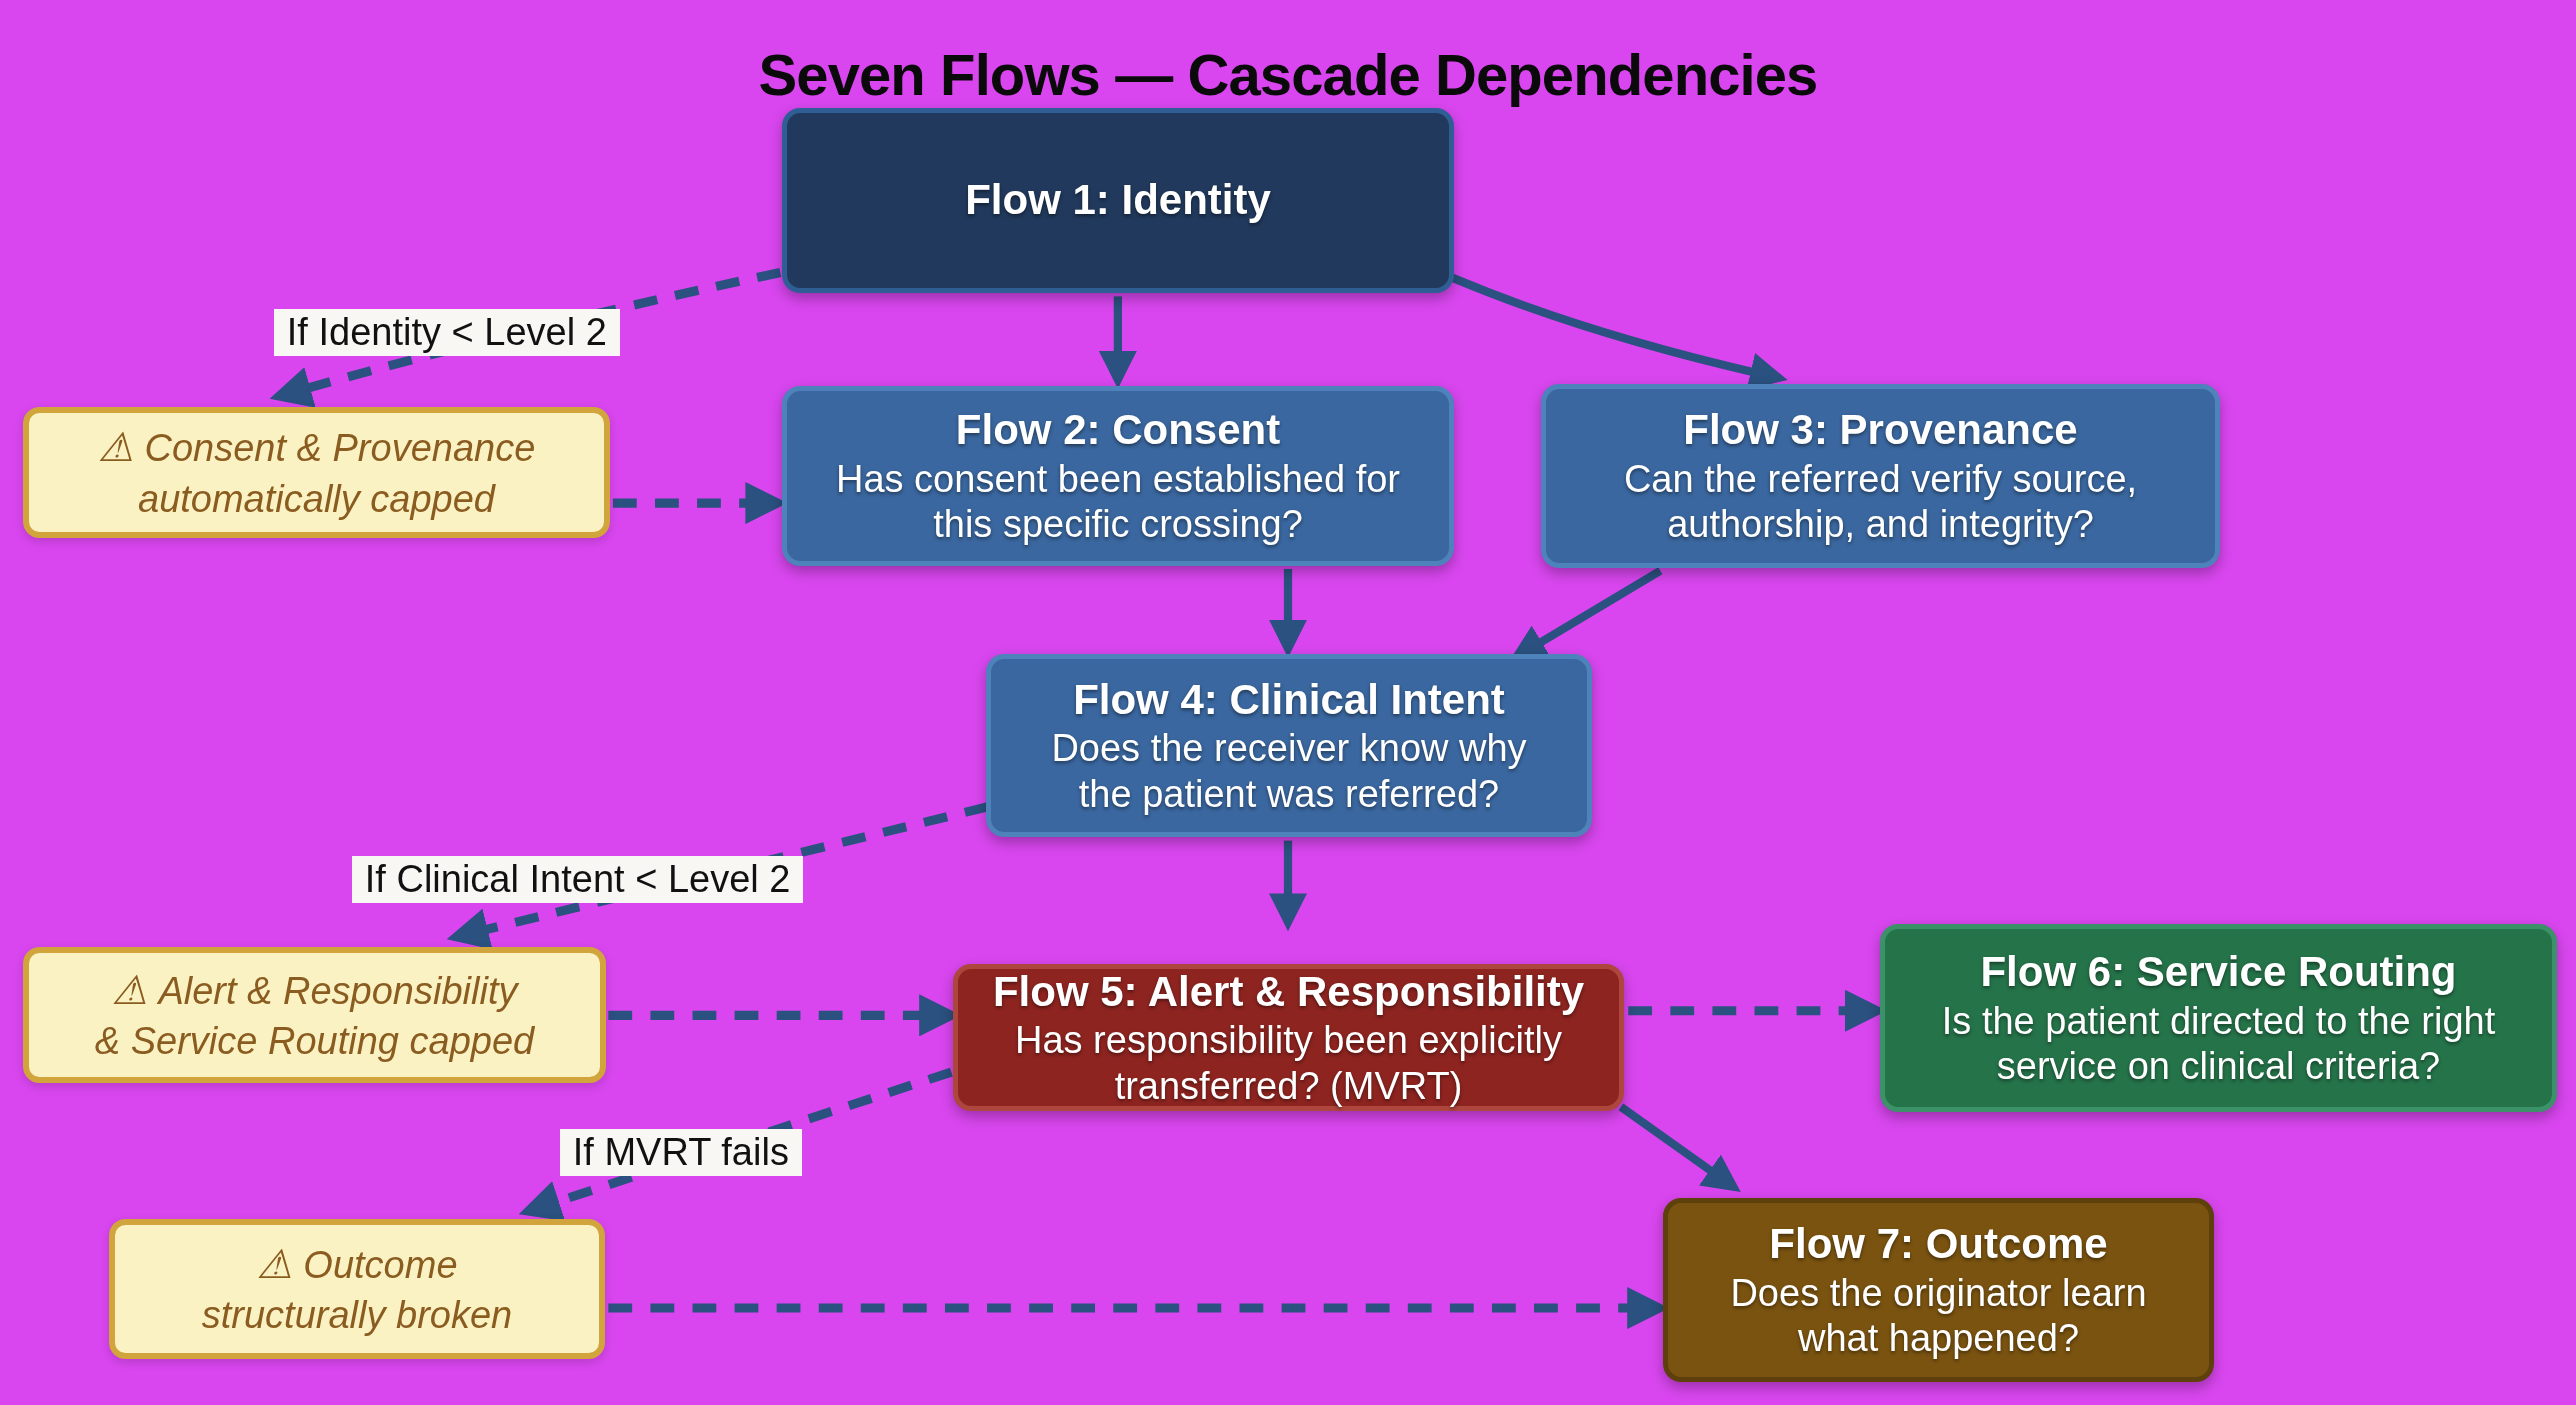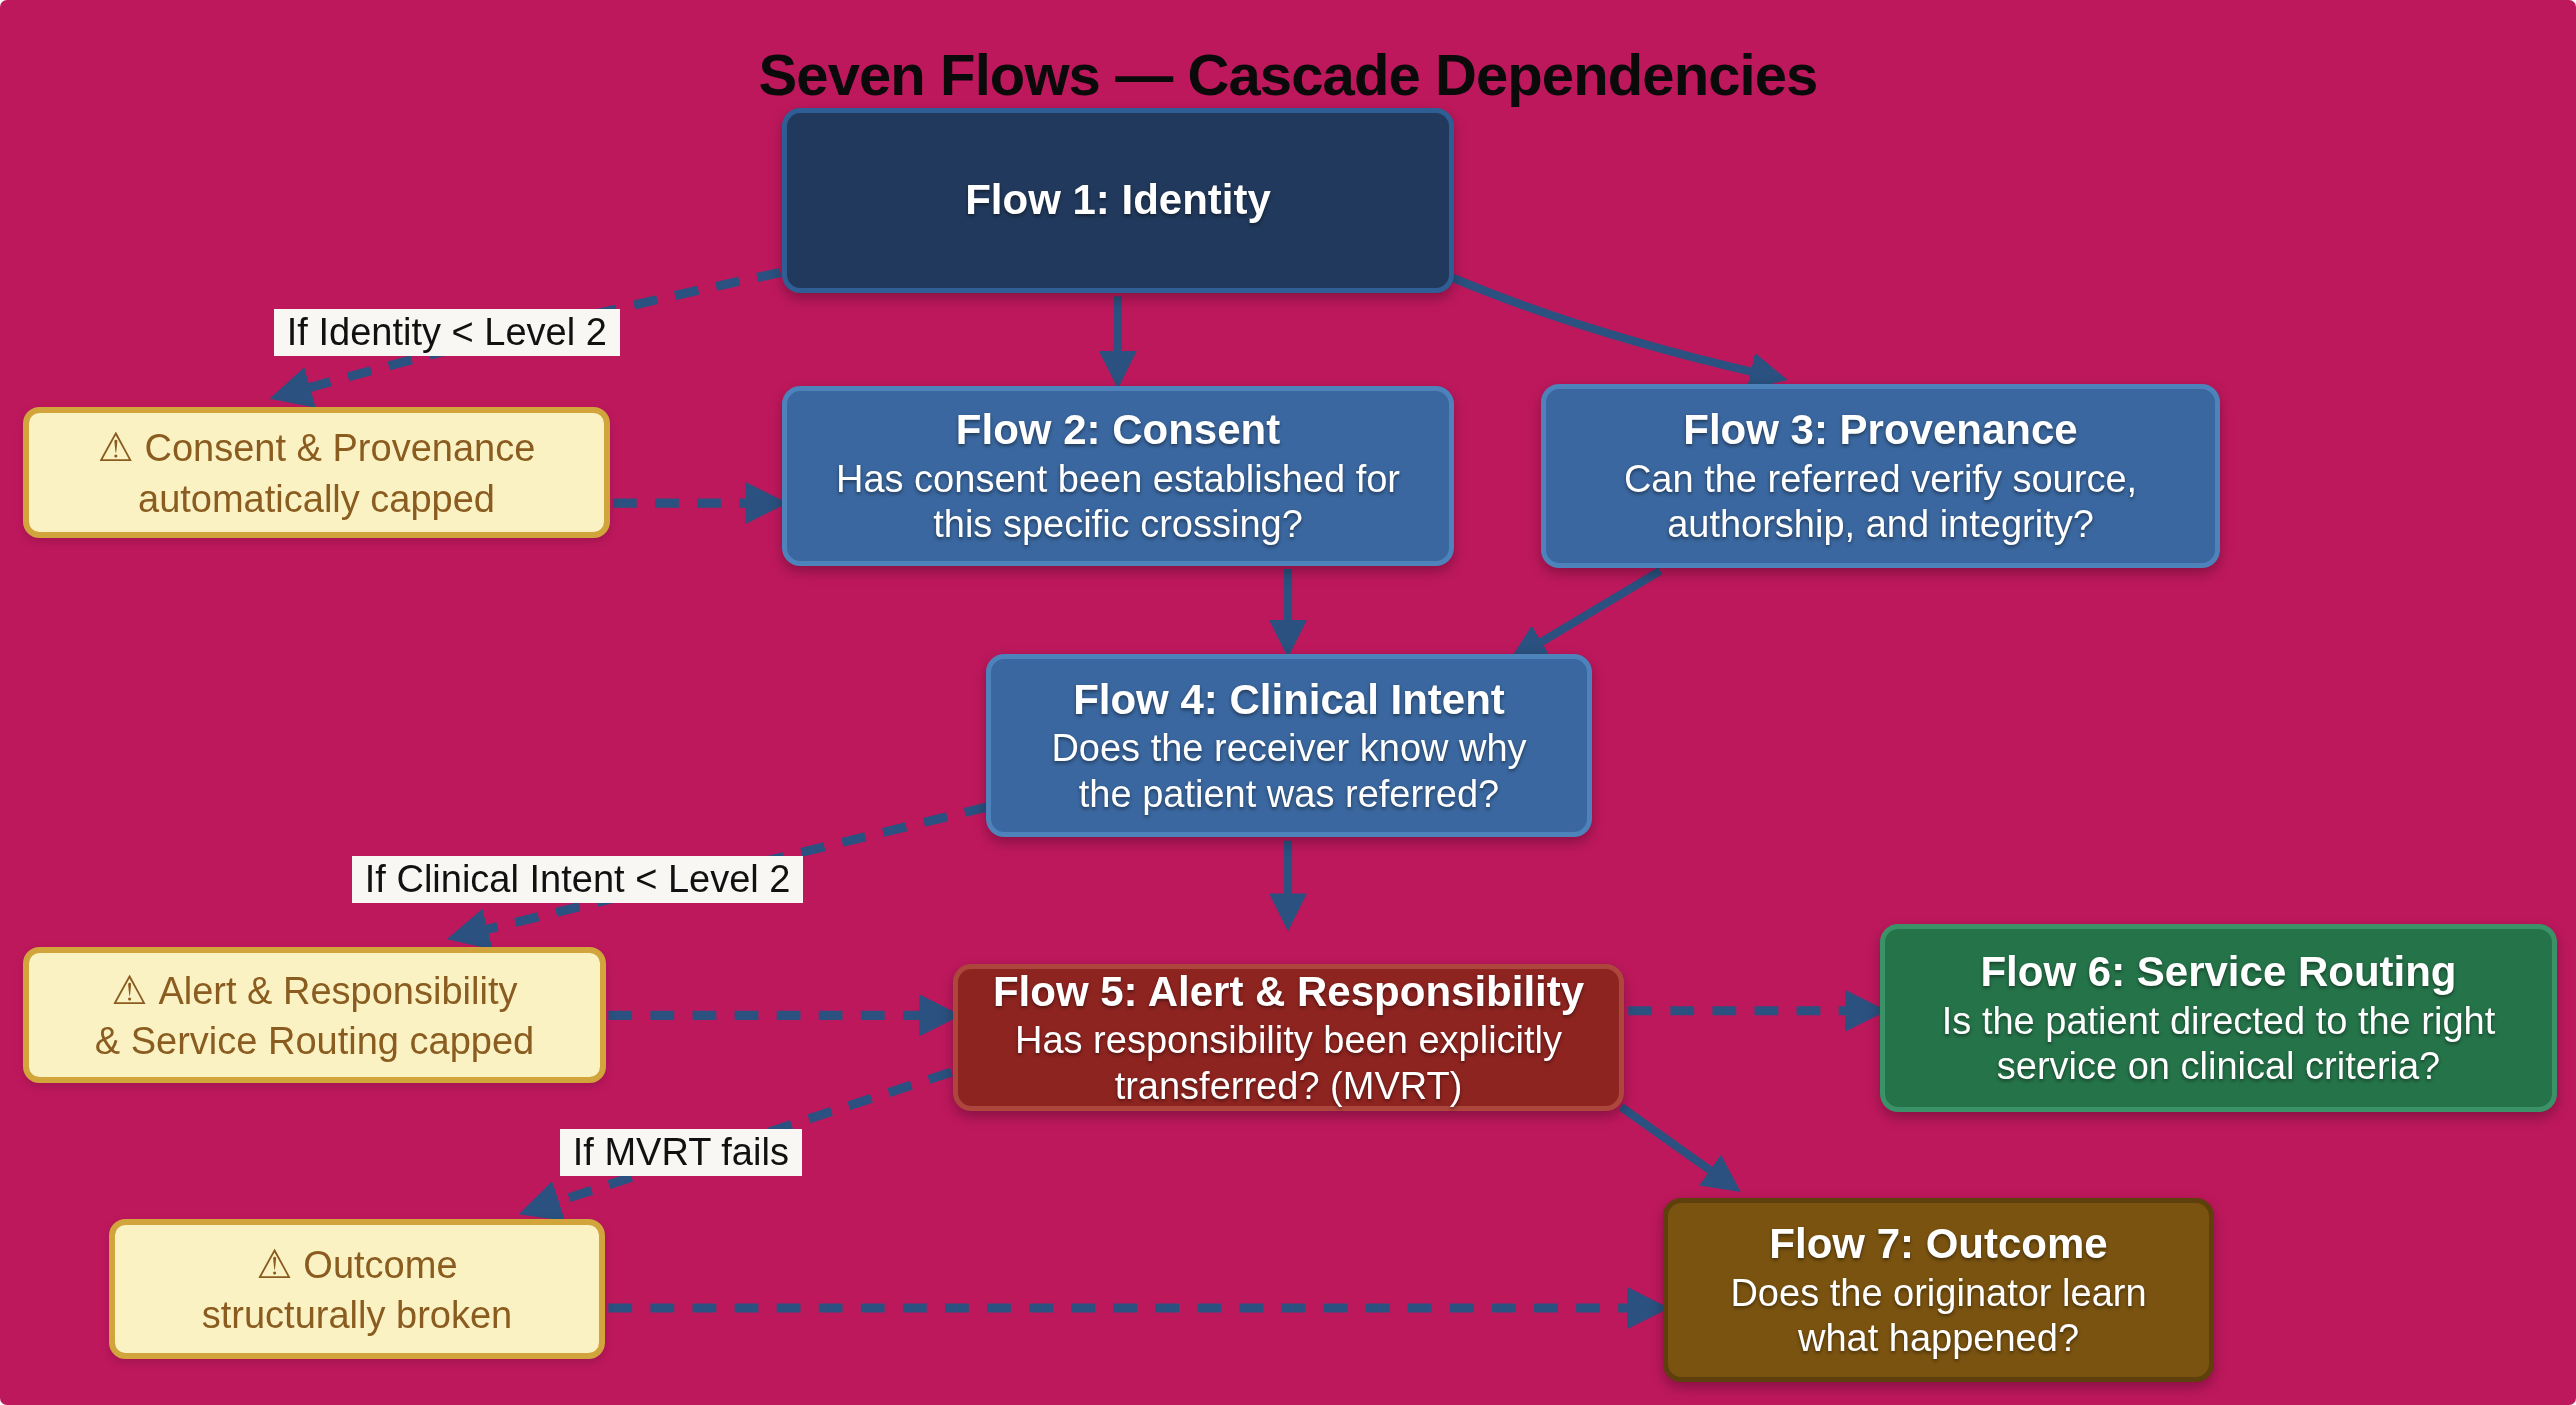--- a/index.html
+++ b/index.html
@@ -1,17 +1,17 @@
 <!DOCTYPE html>
 <html style="font-size:14.6px"><head>
 <meta charset="utf-8">
 <style>
   html,body{margin:0;padding:0;}
   body{font-family:"Liberation Sans",sans-serif;background:#f8f7f4;}
-  .canvas{position:relative;width:2576px;height:1405px;background:#be185d;overflow:hidden;border-radius:7px;}
+  .canvas{position:relative;width:2576px;height:1405px;background:#d946ef;overflow:hidden;}
 
   .diagram-title{position:absolute;left:0;top:1.8px;width:2576px;text-align:center;
     font-size:58px;font-weight:600;color:#0a0a0a;letter-spacing:-0.9px;z-index:3;}
 
   .arrow-layer{position:absolute;left:0;top:0;z-index:1;}
 
   .flow{position:absolute;z-index:2;border-radius:18.3px;box-sizing:border-box;
     display:flex;flex-direction:column;justify-content:center;align-items:center;
     text-align:center;color:#ffffff;padding:7.3px 18.3px;
     box-shadow:0 5.5px 12.8px rgba(0,0,0,.28);}
@@ -23,21 +23,21 @@
   .blue-dark{background:#21395c;border:5.5px solid #2f5e95;}
   .blue-mid {background:#3a679f;border:5.5px solid #4d82bb;}
   .red      {background:#8e2420;border:5.5px solid #ad463c;}
   .green    {background:#257349;border:5.5px solid #3b9269;}
   .brown    {background:#7a5310;border:5.5px solid #5e400c;}
 
   .warning{position:absolute;z-index:2;box-sizing:border-box;border-radius:16.5px;
     background:#fbf2c4;border:6.4px solid #d1a43c;color:#8a5c20;
     display:flex;flex-direction:column;justify-content:center;align-items:center;
     text-align:center;font-size:38px;line-height:1.32;font-weight:500;
-    box-shadow:0 3.7px 9.1px rgba(0,0,0,.15);}
+    box-shadow:0 3.7px 9.1px rgba(0,0,0,.15);font-style:italic;}
   .warning .warn-icon{margin-right:11px;font-size:40px;}
 
   .edge-label{position:absolute;z-index:3;background:#f8f7f4;color:#111111;
     font-size:38px;padding:1.8px 12.8px;white-space:nowrap;}
 </style>
 </head>
 <body>
 
 <div class="canvas">
 

